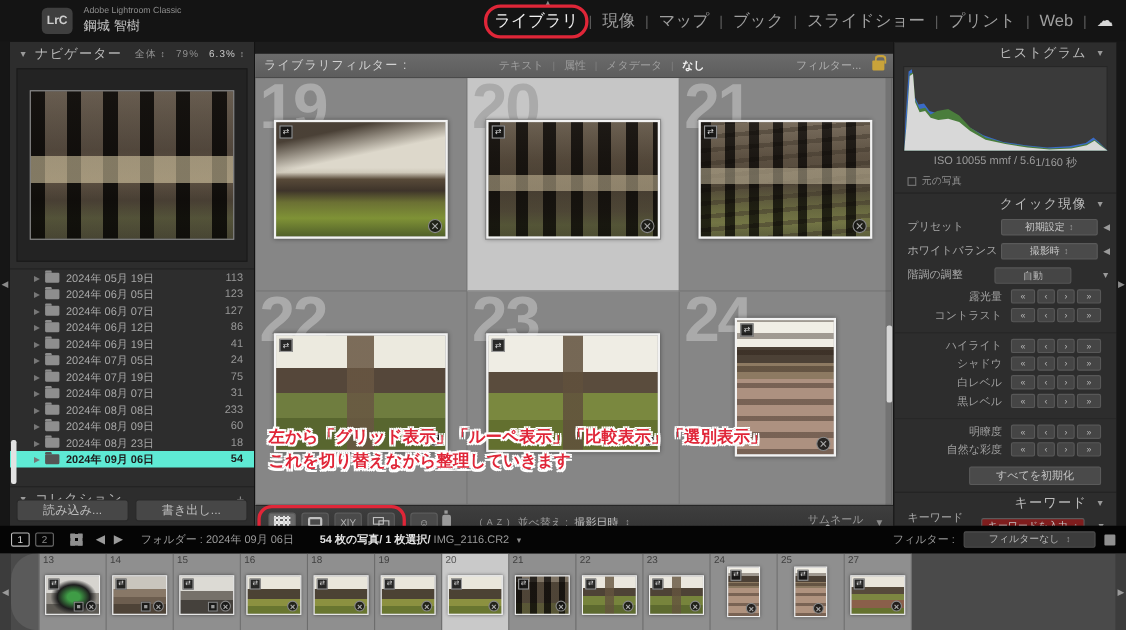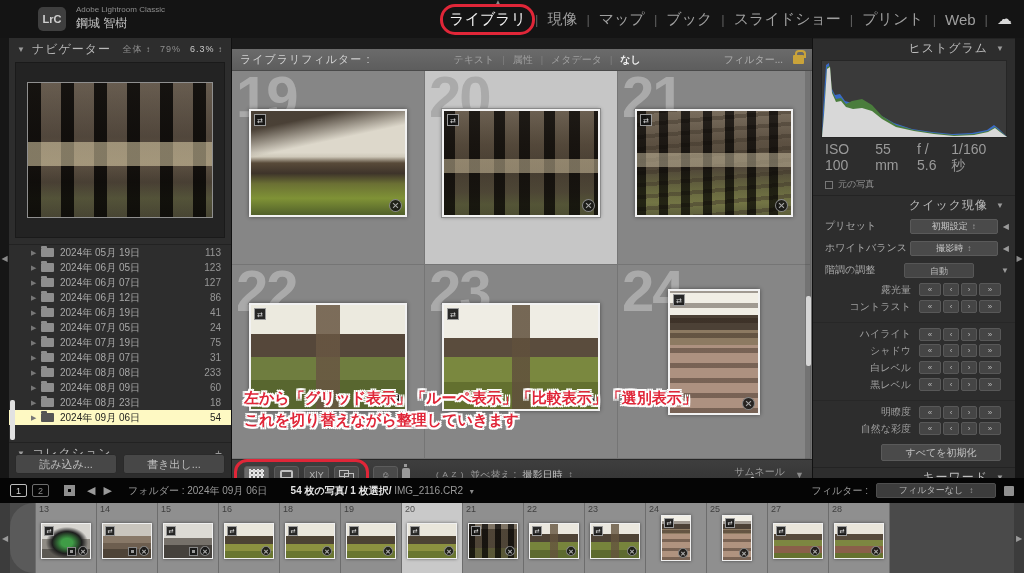--- a/index.html
+++ b/index.html
@@ -37,21 +37,21 @@
     background:
       linear-gradient(180deg, rgba(0,0,0,0) 0 44%, rgba(222,208,170,.55) 44% 62%, rgba(0,0,0,0) 62%),
       repeating-linear-gradient(90deg, rgba(12,10,8,.88) 0 13px, rgba(125,108,90,.35) 13px 33px),
       linear-gradient(180deg,#5c544a 0%, #39322b 40%, #4a4135 60%, #2c271f 74%, #3d4527 86%, #2b301e 100%); }
   .folders { position:relative; margin-top:4px; height:198px; overflow:hidden; border-top:1px solid #222; }
   .folder-row { display:flex; align-items:center; height:15px; padding:0 10px 0 22px; color:#a8a8a8; font-size:10px; cursor:pointer; }
   .folder-row .tri { font-size:7px; color:#777; width:10px; }
   .f-icon { width:13px; height:9px; background:#8e8e8e; border-radius:1px; margin-right:6px; position:relative; }
   .f-icon::before { content:""; position:absolute; left:0; top:-2px; width:6px; height:2px; background:#8e8e8e; border-radius:1px 1px 0 0; }
   .folder-row .cnt { margin-left:auto; color:#989898; }
-  .folder-row.sel { background:#fef9c3; color:#1d1d1d; font-weight:normal; }
+  .folder-row.sel { background:#5eead4; color:#1d1d1d; font-weight:bold; }
   .folder-row.sel .cnt { color:#1d1d1d; }
   .folder-row.sel .f-icon, .folder-row.sel .f-icon::before { background:#555; }
   .folder-scrollthumb { position:absolute; left:1px; bottom:2px; width:5px; height:40px; background:#e2e2e2; border-radius:2px; }
   .coll-head { border-top:1px solid #222; }
   .coll-head .plus { margin-left:auto; color:#9a9a9a; font-size:12px; }
   .lp-buttons { position:absolute; bottom:4px; left:6px; right:6px; display:flex; gap:6px; }
   .lp-btn { flex:1; height:20px; background:#474747; border:1px solid #2a2a2a; border-radius:3px; color:#bdbdbd;
             font-size:11px; text-align:center; line-height:19px; cursor:pointer; }
 
   
@@ -134,21 +134,21 @@
   .thumb-label { color:#9a9a9a; font-size:10px; }
   .slider-track { position:relative; width:110px; height:2px; background:#1f1f1f; border-radius:1px; }
   .slider-knob { position:absolute; right:28px; top:-4px; width:9px; height:9px; background:#cfcfcf; border-radius:2px 2px 4px 4px; transform:rotate(45deg); }
   .tb-collapse { color:#8a8a8a; font-size:9px; }
 
   
   .right-panel { position:absolute; left:812px; top:38px; width:203px; height:440px; background:#2d2d2d; border-left:1px solid #111; font-size:10px; color:#a9a9a9; overflow:hidden; }
   .rp-head { display:flex; align-items:center; justify-content:flex-end; gap:8px; height:20px; padding:0 10px; color:#bdbdbd; font-size:12px; letter-spacing:1px; border-top:1px solid #232323; }
   .rp-head .tri { font-size:8px; color:#9a9a9a; }
   .histo-box { margin:2px 8px 0 8px; height:78px; background:#3a3a3a; border:1px solid #262626; }
-  .histo-info { display:flex; justify-content:center; padding:3px 12px 0 12px; color:#9a9a9a; font-size:14px; }
+  .histo-info { display:flex; justify-content:center; padding:3px 12px 0 12px; color:#9a9a9a; font-size:10px; }
   .histo-orig { display:flex; align-items:center; gap:5px; padding:3px 12px 4px 12px; color:#8f8f8f; font-size:9px; }
   .chk { width:8px; height:8px; border:1px solid #777; background:#2d2d2d; }
   .qd-row { display:flex; align-items:center; height:22px; padding:0 6px 0 12px; }
   .qd-label { color:#a9a9a9; }
   .qd-dd { margin-left:auto; width:88px; height:15px; background:#4a4a4a; border:1px solid #5a5a5a; border-radius:2px; color:#c9c9c9;
            display:flex; align-items:center; justify-content:center; gap:4px; font-size:9px; cursor:pointer; }
   .dd-ud { color:#9a9a9a; font-size:8px; }
   .qd-prev { color:#9a9a9a; font-size:8px; margin-left:5px; }
   .auto-btn { margin-left:auto; margin-right:22px; width:70px; height:15px; background:#454545; border:1px solid #565656; border-radius:2px; color:#b9b9b9; text-align:center; line-height:14px; font-size:9px; cursor:pointer; }
   .adj-row { display:flex; align-items:center; justify-content:flex-end; height:17px; padding-right:14px; gap:8px; }
@@ -692,24 +692,17 @@
             <span class="badge-br"></span>
           </div>
         </div>
         <div class="fcell">
           <span class="fnum">27</span>
           <div class="fthumb t-tracksred">
             <span class="badge-tl">⇄</span>
             <span class="badge-br"></span>
           </div>
         </div>
-        <div class="fcell">
-          <span class="fnum">28</span>
-          <div class="fthumb t-tracksred">
-            <span class="badge-tl">⇄</span>
-            <span class="badge-br"></span>
-          </div>
-        </div>
       </div>
     <div class="fs-edge">▶</div>
   </div>
 
 </div>
 
 </body></html>

